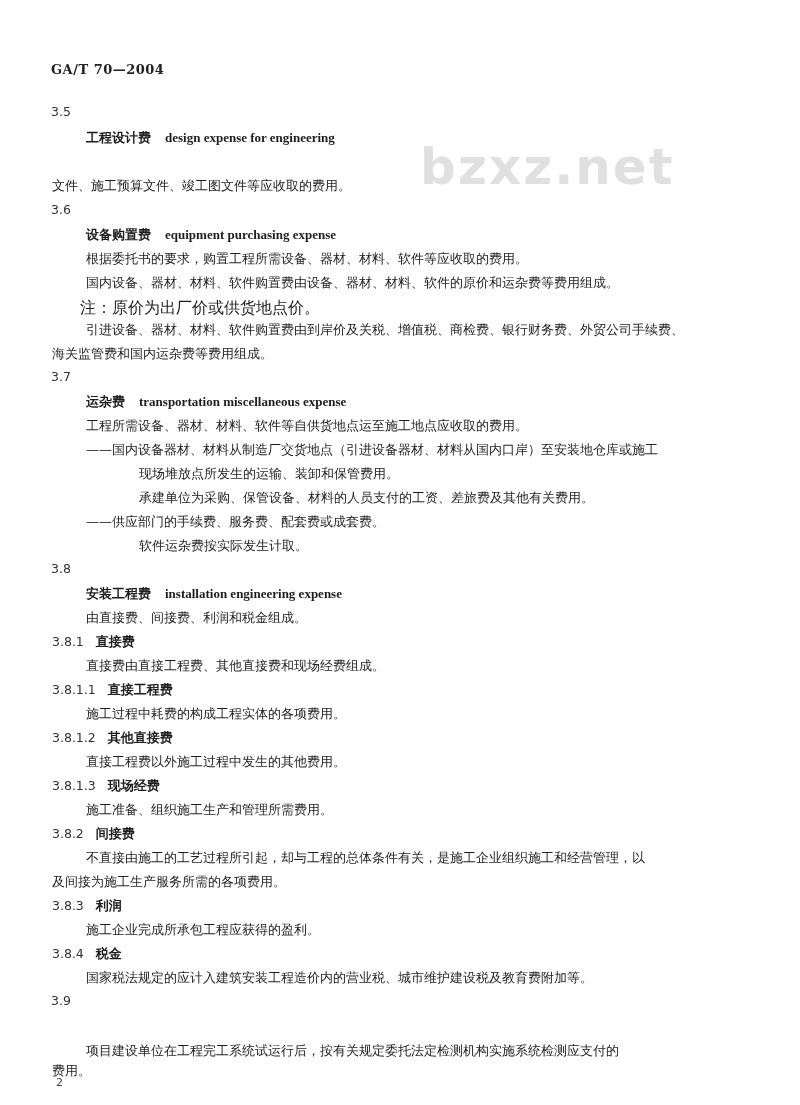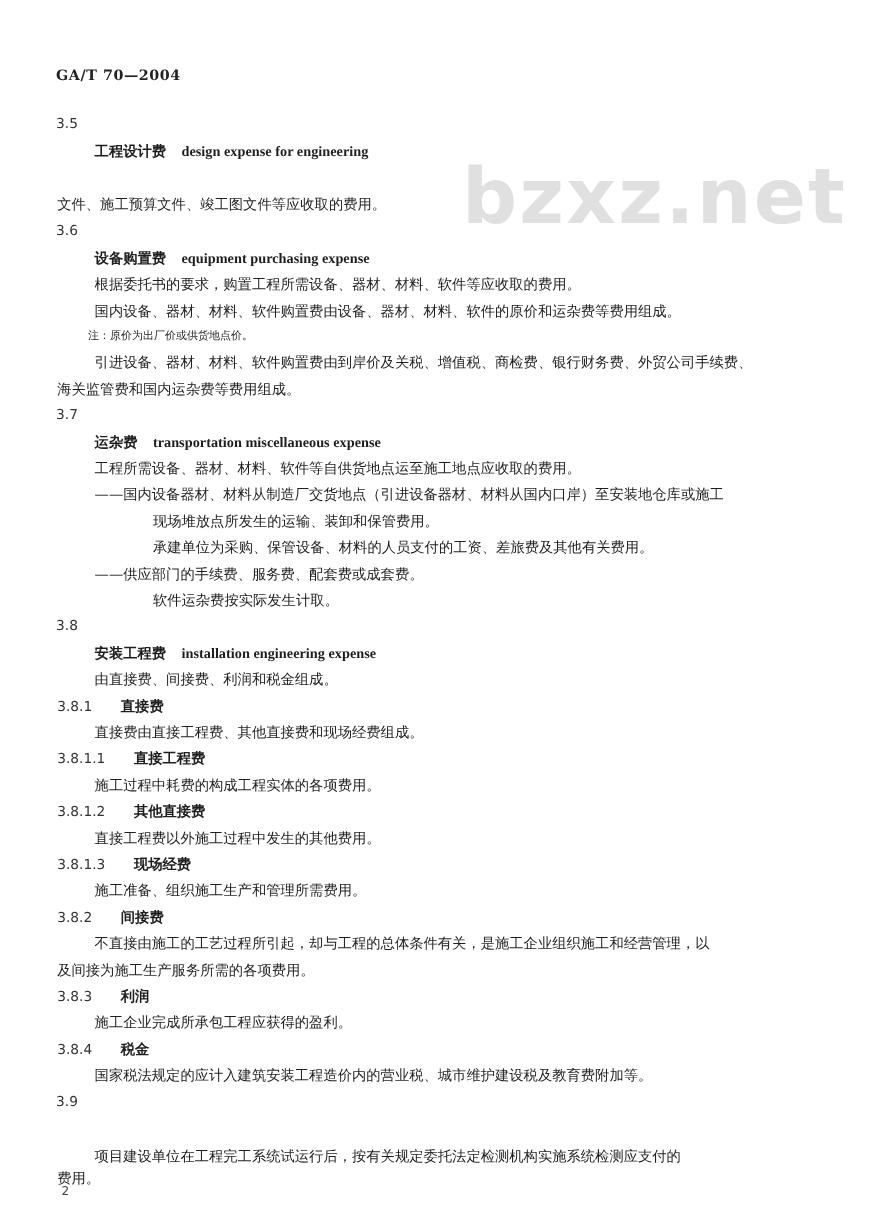--- a/index.html
+++ b/index.html
@@ -11,25 +11,25 @@
   .header { position: absolute; left: 51px; top: 62px; font-size: 13px; font-weight: bold; letter-spacing: 0.5px; color: #222; }
   .line { position: absolute; white-space: nowrap; font-size: 13px; color: #1e1e1e; text-align: right; }
   .num { left: 51px; font-family: "DejaVu Sans", sans-serif; font-size: 12.5px; color: #333; }
   .ind1 { left: 86px; }
   .ind0 { left: 52px; }
   .ind-dash { left: 86px; }
   .ind2 { left: 114px; margin-left: 25px; }
   .term { font-weight: bold; }
   .term .en { font-family: "Liberation Serif", serif; font-weight: bold; margin-left: 14px; font-size: 13px; }
   .subhead .n { font-family: "DejaVu Sans", sans-serif; color:#333; font-size: 12.5px; }
-  .subhead .t { font-weight: bold; margin-left: 26px; }
-  .note { left: 80px; font-size: 10px; }
+  .subhead .t { font-weight: bold; margin-left: 12px; }
+  .note { left: 80px; font-size: 16px; }
   .watermark {
     position: absolute; left: 420px; top: 138px; font-family: "DejaVu Sans", sans-serif; font-weight: bold;
-    font-size: 70px; color: #c8c8c8; opacity: 0.55; letter-spacing: 2px; pointer-events: none;
+    font-size: 50px; color: #c8c8c8; opacity: 0.55; letter-spacing: 2px; pointer-events: none;
   }
   .pagenum { position: absolute; left: 56px; top: 1076px; font-size: 11px; color: #444; font-family: "DejaVu Sans", sans-serif; }
 </style>
 </head>
 <body>
 
 <div class="page">
 
   <div class="header">GA/T 70—2004</div>
   <div class="watermark">bzxz.net</div>

